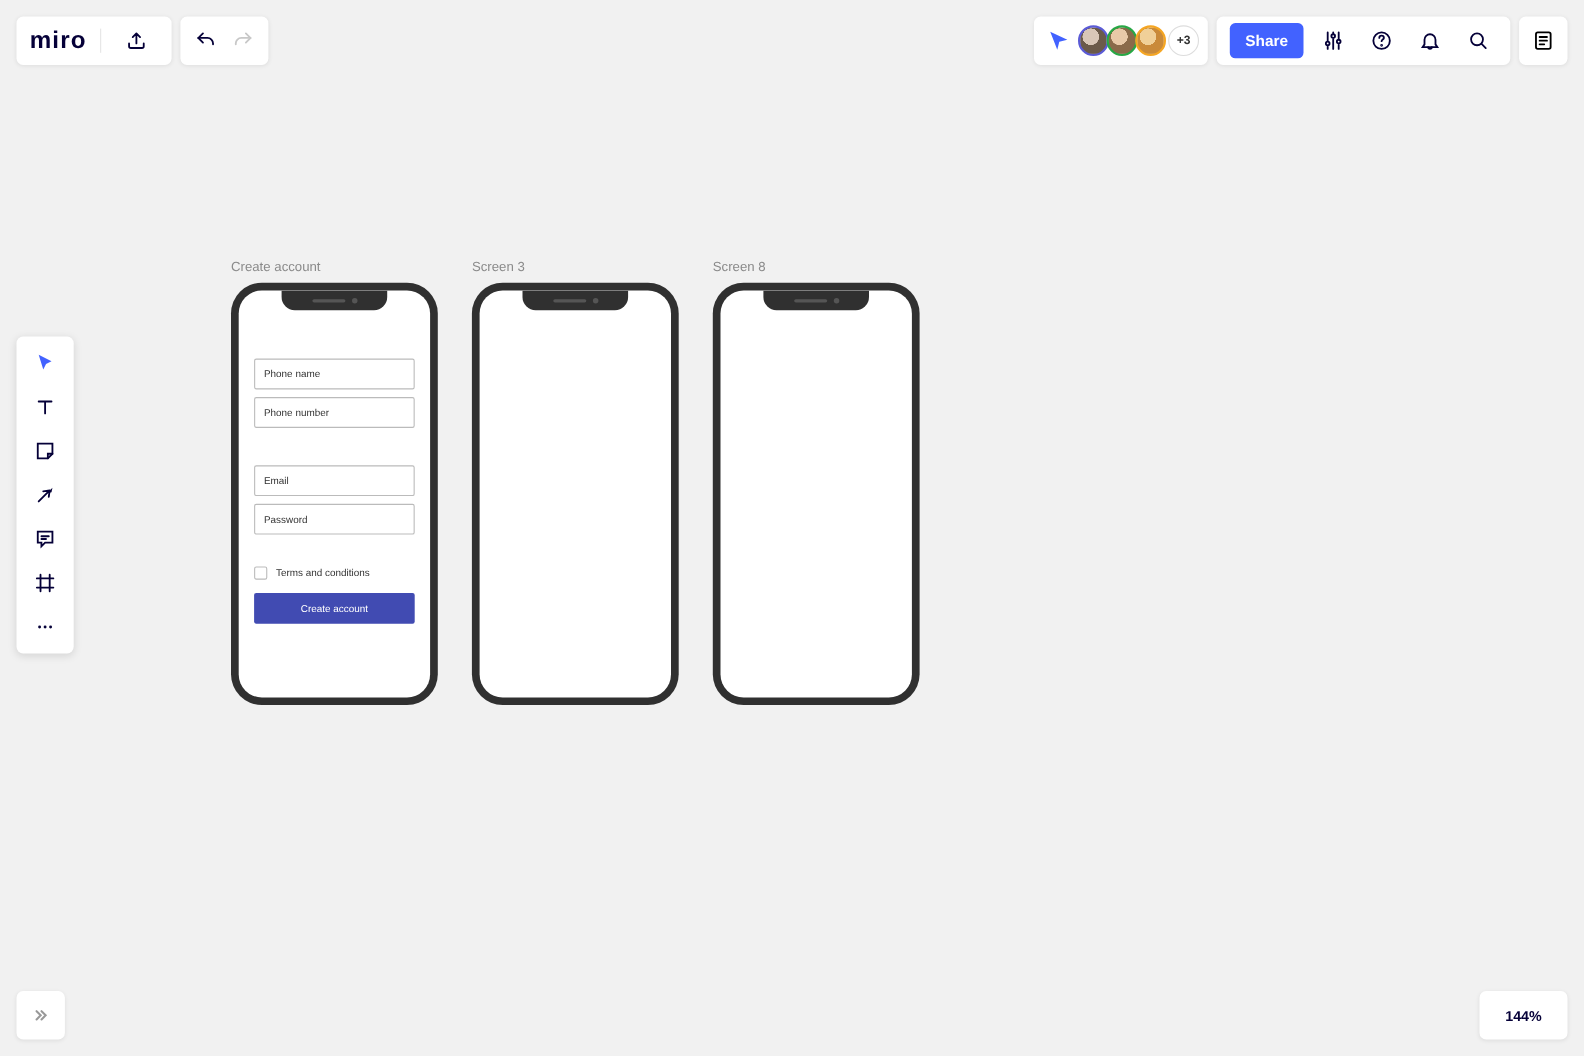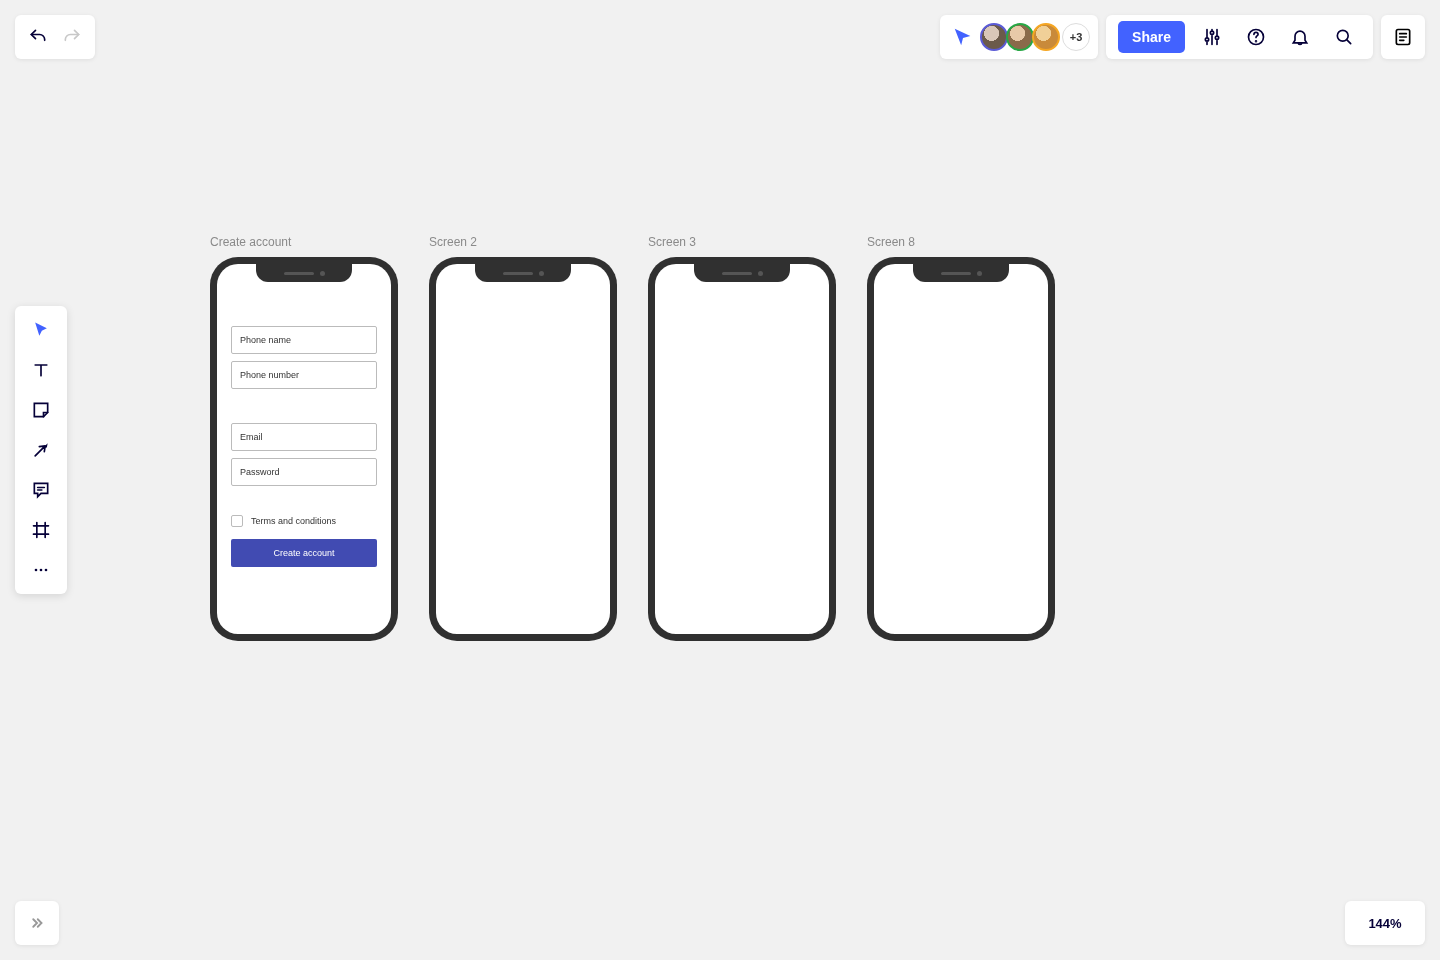--- a/index.html
+++ b/index.html
@@ -79,28 +79,20 @@
             <div class="checkbox-row">
               <div class="checkbox"></div>
               <span>Terms and conditions</span>
             </div>
             <button class="create-btn">Create account</button>
           </div>
         </div>
       </div>
     </div>
 
-    <div class="frame-col">
-      <div class="frame-label">Screen 2</div>
-      <div class="phone">
-        <div class="phone-screen">
-          <div class="notch"></div>
-        </div>
-      </div>
-    </div>
 
     <div class="frame-col">
       <div class="frame-label">Screen 3</div>
       <div class="phone">
         <div class="phone-screen">
           <div class="notch"></div>
         </div>
       </div>
     </div>
 
@@ -110,20 +102,30 @@
         <div class="phone-screen">
           <div class="notch"></div>
         </div>
       </div>
     </div>
 
   </div>
 </div>
 
 <div class="topbar-left">
+  <div class="panel logo-panel">
+    <span class="logo-text">miro</span>
+    <div class="divider-v"></div>
+    <div class="icon-btn">
+      <svg width="20" height="20" viewBox="0 0 24 24" fill="none" stroke="currentColor" stroke-width="2" stroke-linecap="round">
+          <path d="M12 15V4m0 0l-4 4m4-4l4 4"></path>
+          <path d="M4 15v3a2 2 0 002 2h12a2 2 0 002-2v-3"></path>
+        </svg>
+    </div>
+  </div>
   <div class="panel undo-redo-panel">
     <div class="icon-btn">
       <svg width="20" height="20" viewBox="0 0 24 24" fill="none" stroke="currentColor" stroke-width="2" stroke-linecap="round">
           <path d="M9 14L4 9l5-5"></path>
           <path d="M4 9h10a6 6 0 016 6v1"></path>
         </svg>
     </div>
     <div class="icon-btn" style="color:#c8c8c8">
       <svg width="20" height="20" viewBox="0 0 24 24" fill="none" stroke="currentColor" stroke-width="2" stroke-linecap="round">
           <path d="M15 14l5-5-5-5"></path>

